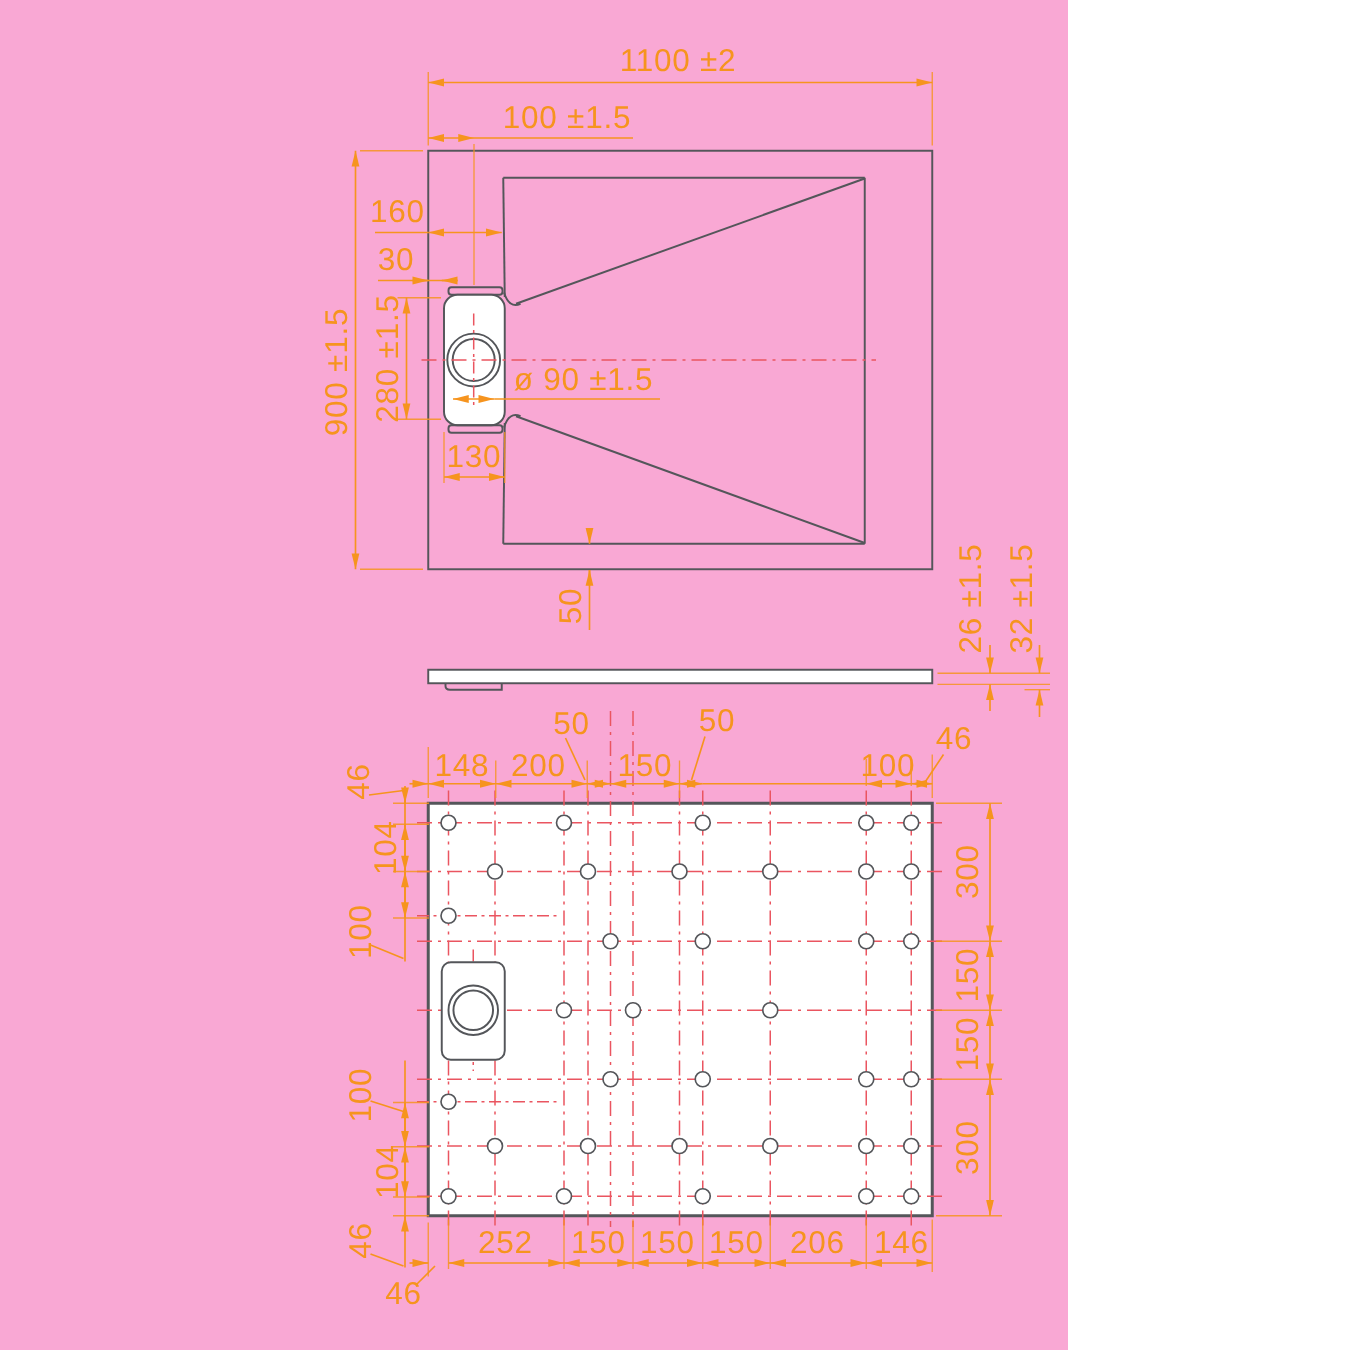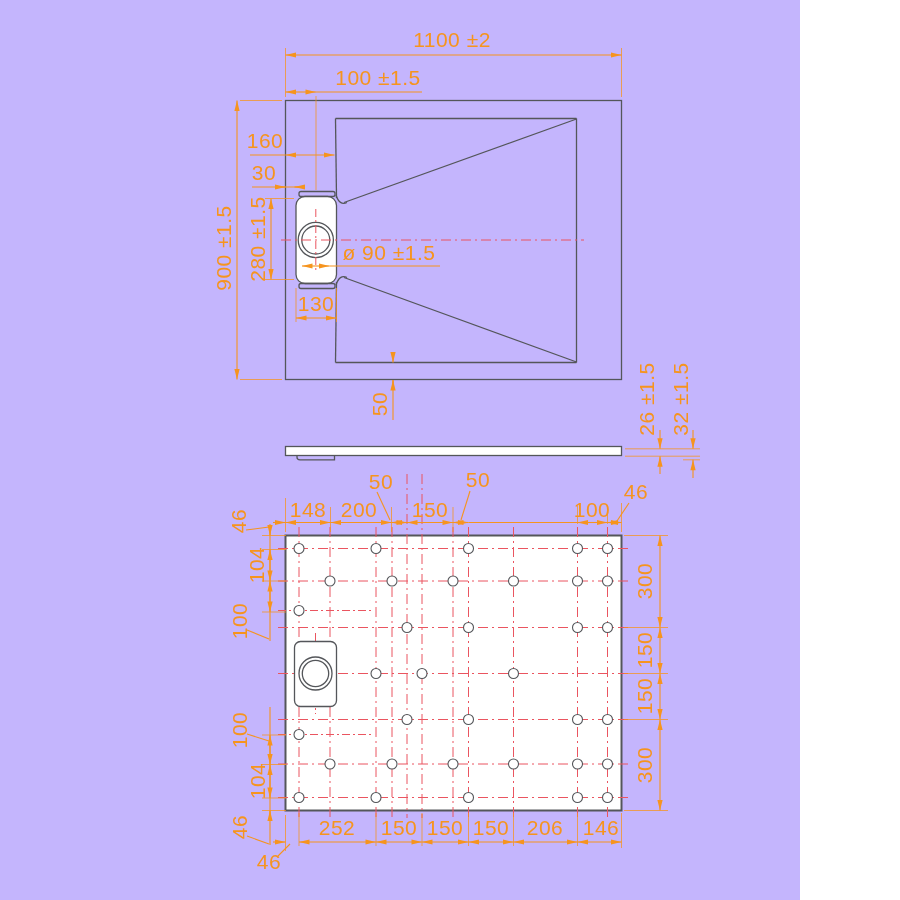--- a/index.html
+++ b/index.html
@@ -1,16 +1,16 @@
 <!DOCTYPE html>
 <html><head>
 <meta charset="utf-8">
 <style>
   html,body{margin:0;padding:0;background:#ffffff;}
-  .page{width:800px;height:900px;background:#c4b5fd;position:relative;overflow:hidden;}
+  .page{width:712px;height:900px;background:#f9a8d4;position:relative;overflow:hidden;}
   svg{display:block;}
   .ol{stroke:#54565A;fill:none;stroke-width:1.3;}
   .ol2{stroke:#54565A;fill:#fff;stroke-width:2;}
   .olf{stroke:#54565A;fill:#ffffff;stroke-width:1.3;}
   .dim{stroke:#F6941E;fill:none;stroke-width:1.1;}
   .ext{stroke:#F6941E;fill:none;stroke-width:0.9;opacity:0.85;}
   .cl{stroke:#EA5560;fill:none;stroke-width:1;stroke-dasharray:10 4 2 4;}
   .cls{stroke:#EA5560;fill:none;stroke-width:1;stroke-dasharray:8 3 2 3;}
   text{font-family:"Liberation Sans","DejaVu Sans",sans-serif;font-size:21px;fill:#F6941E;letter-spacing:0.5px;}
 </style>

